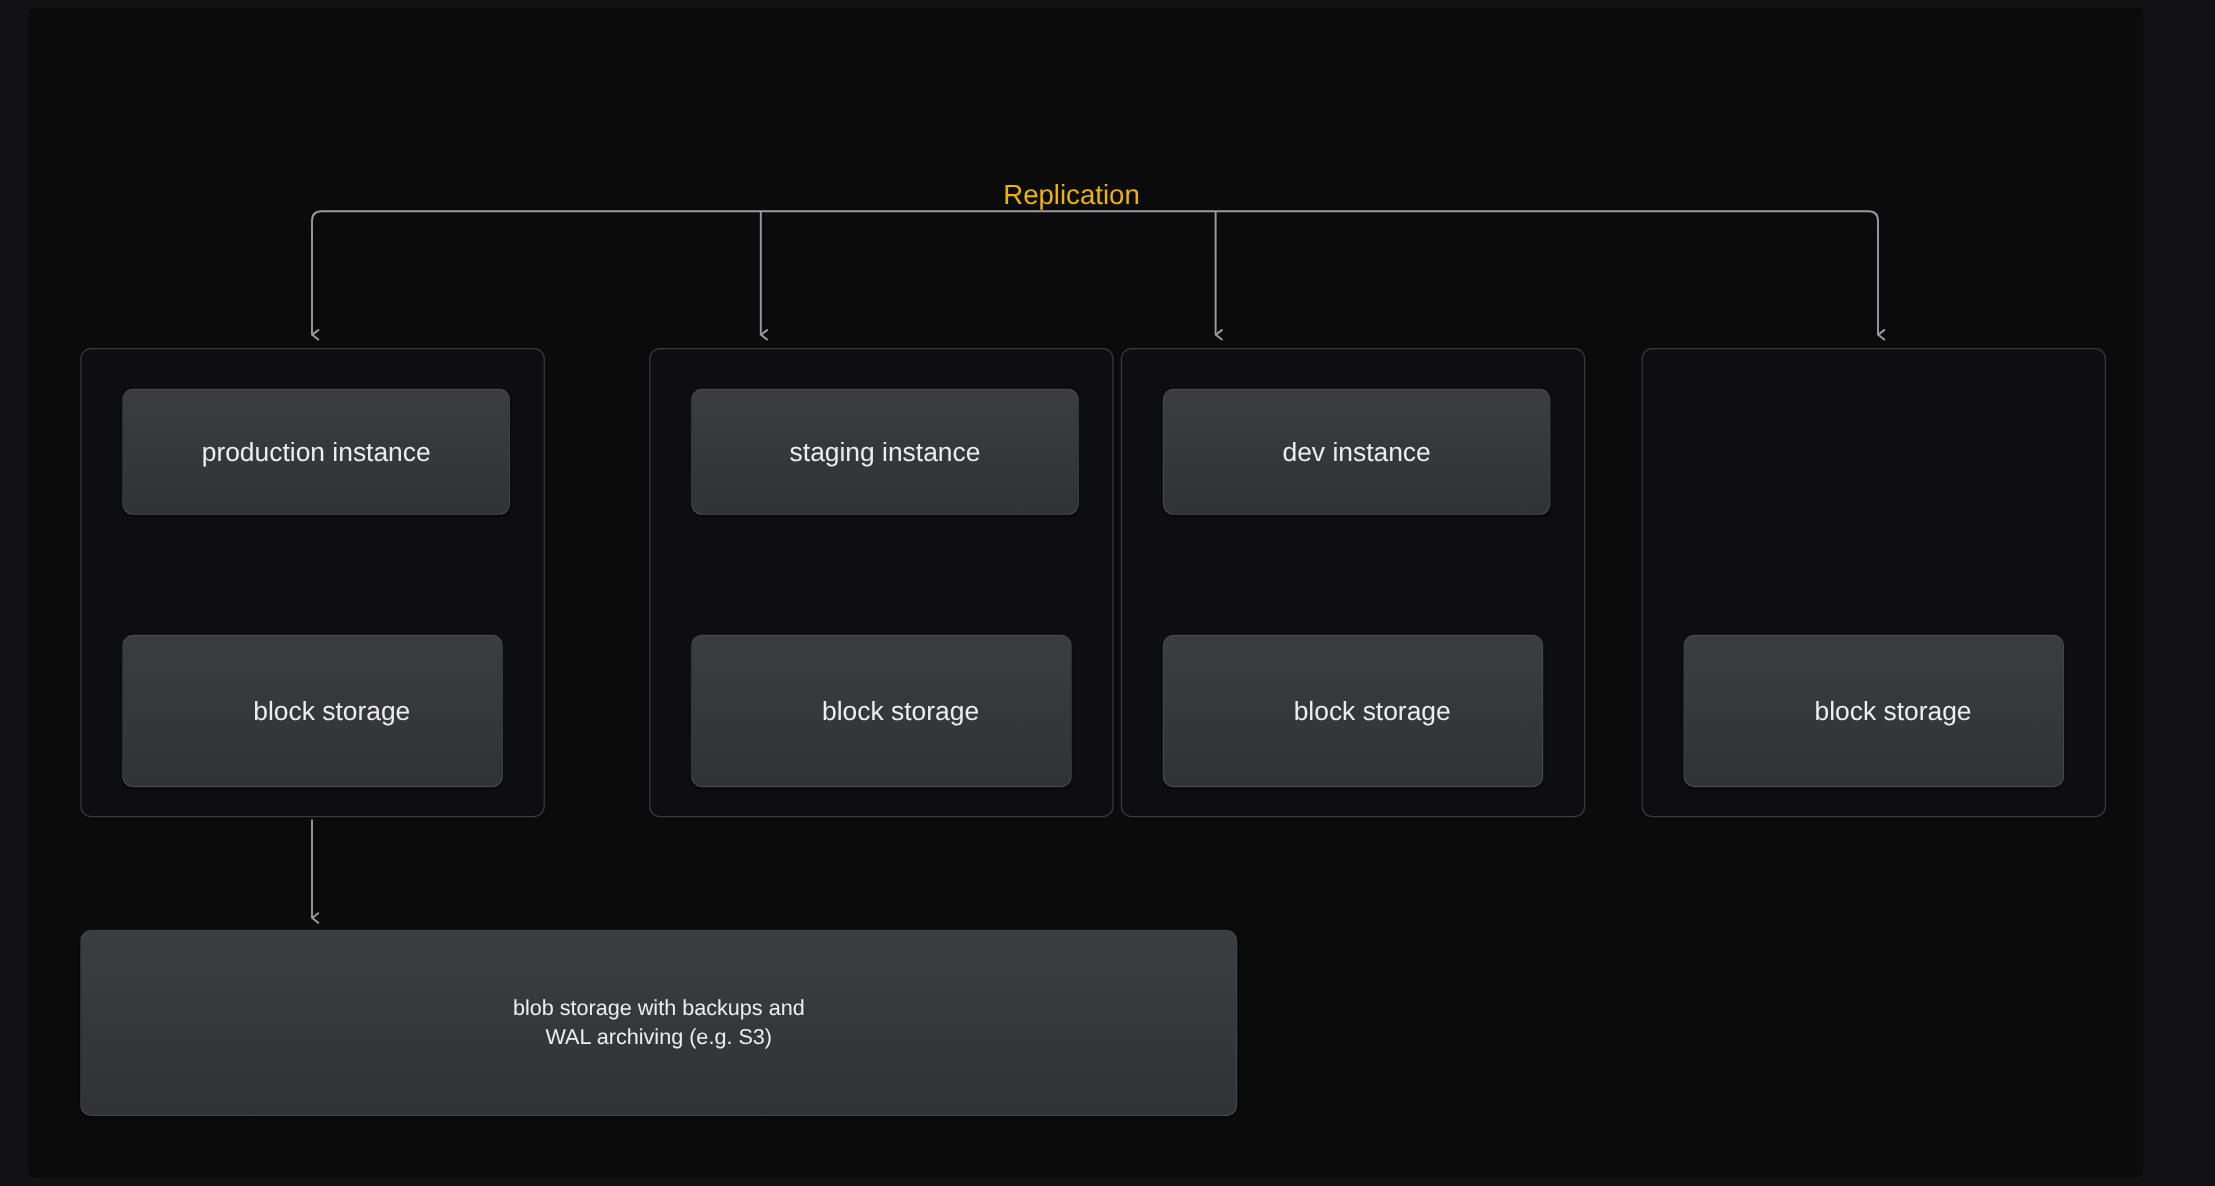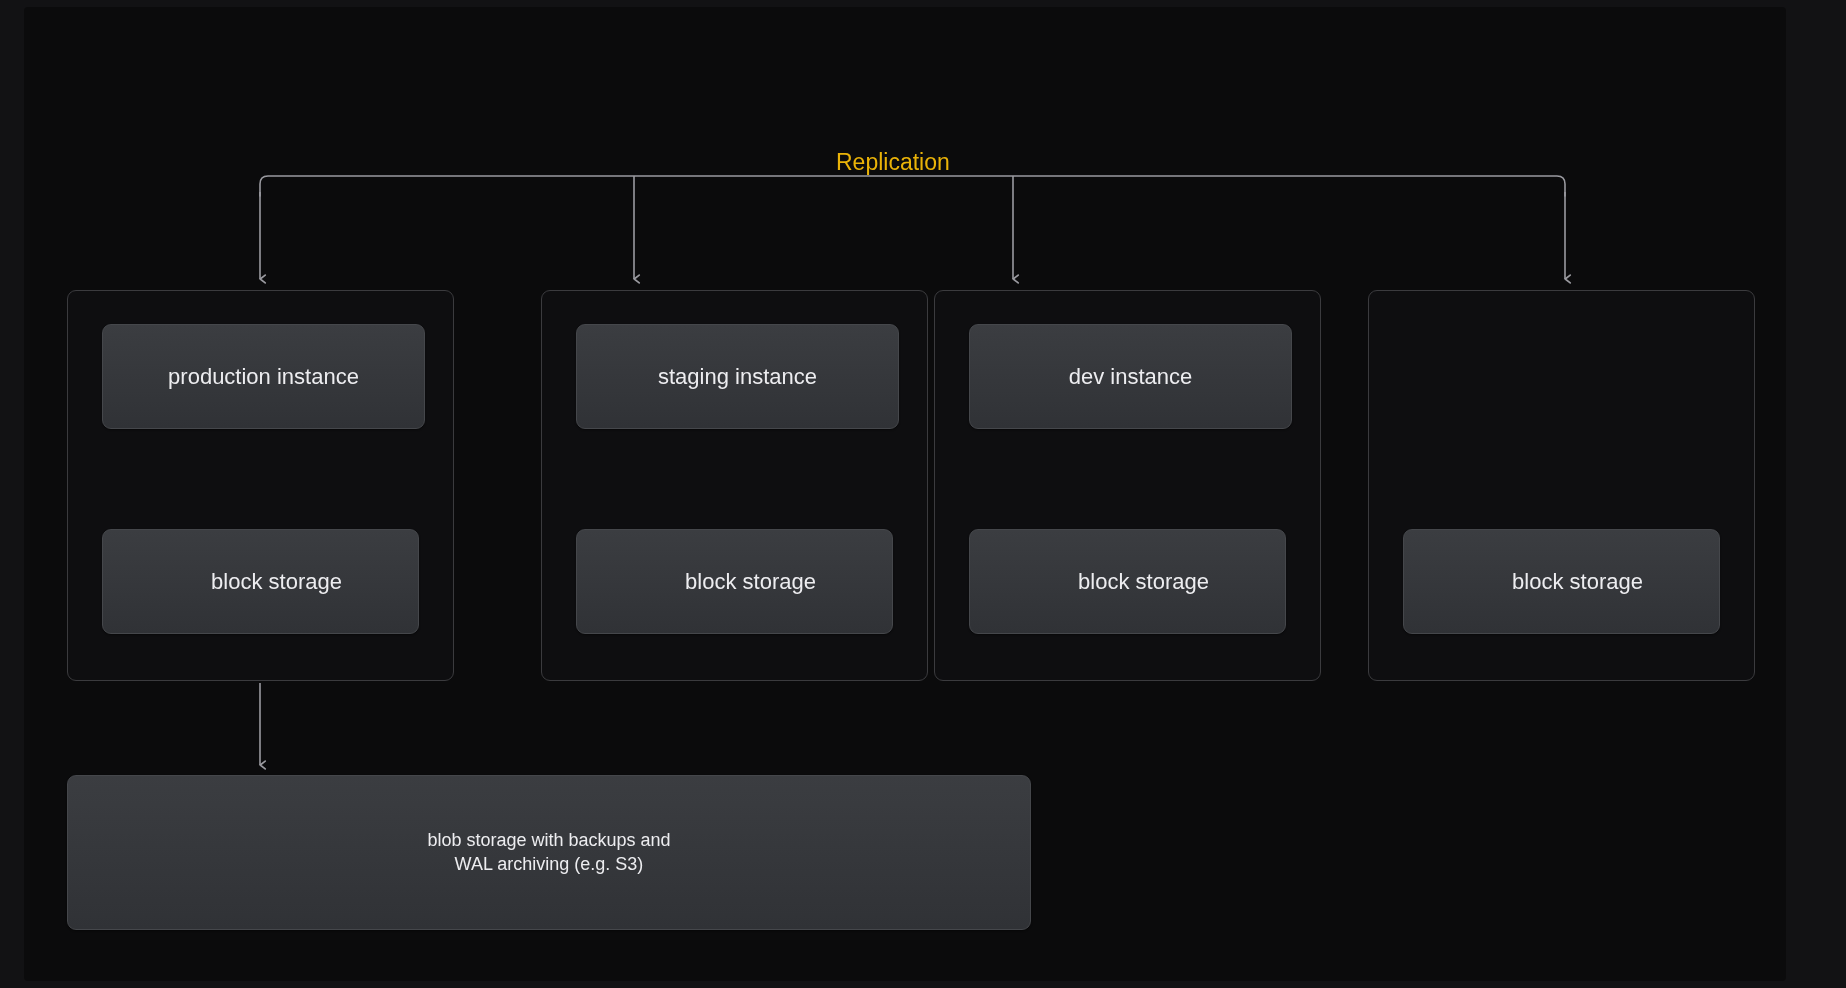--- a/index.html
+++ b/index.html
@@ -101,21 +101,21 @@
     top: 33px;
     left: 34px;
     width: 323px;
     height: 105px;
   }
 
   .node.storage {
     top: 238px;
     left: 34px;
     width: 317px;
-    height: 105px;
+    height: 127px;
     padding-left: 32px;
   }
 
   .node.blob {
     left: 43px;
     top: 768px;
     width: 964px;
     height: 155px;
     font-size: 18px;
   }

